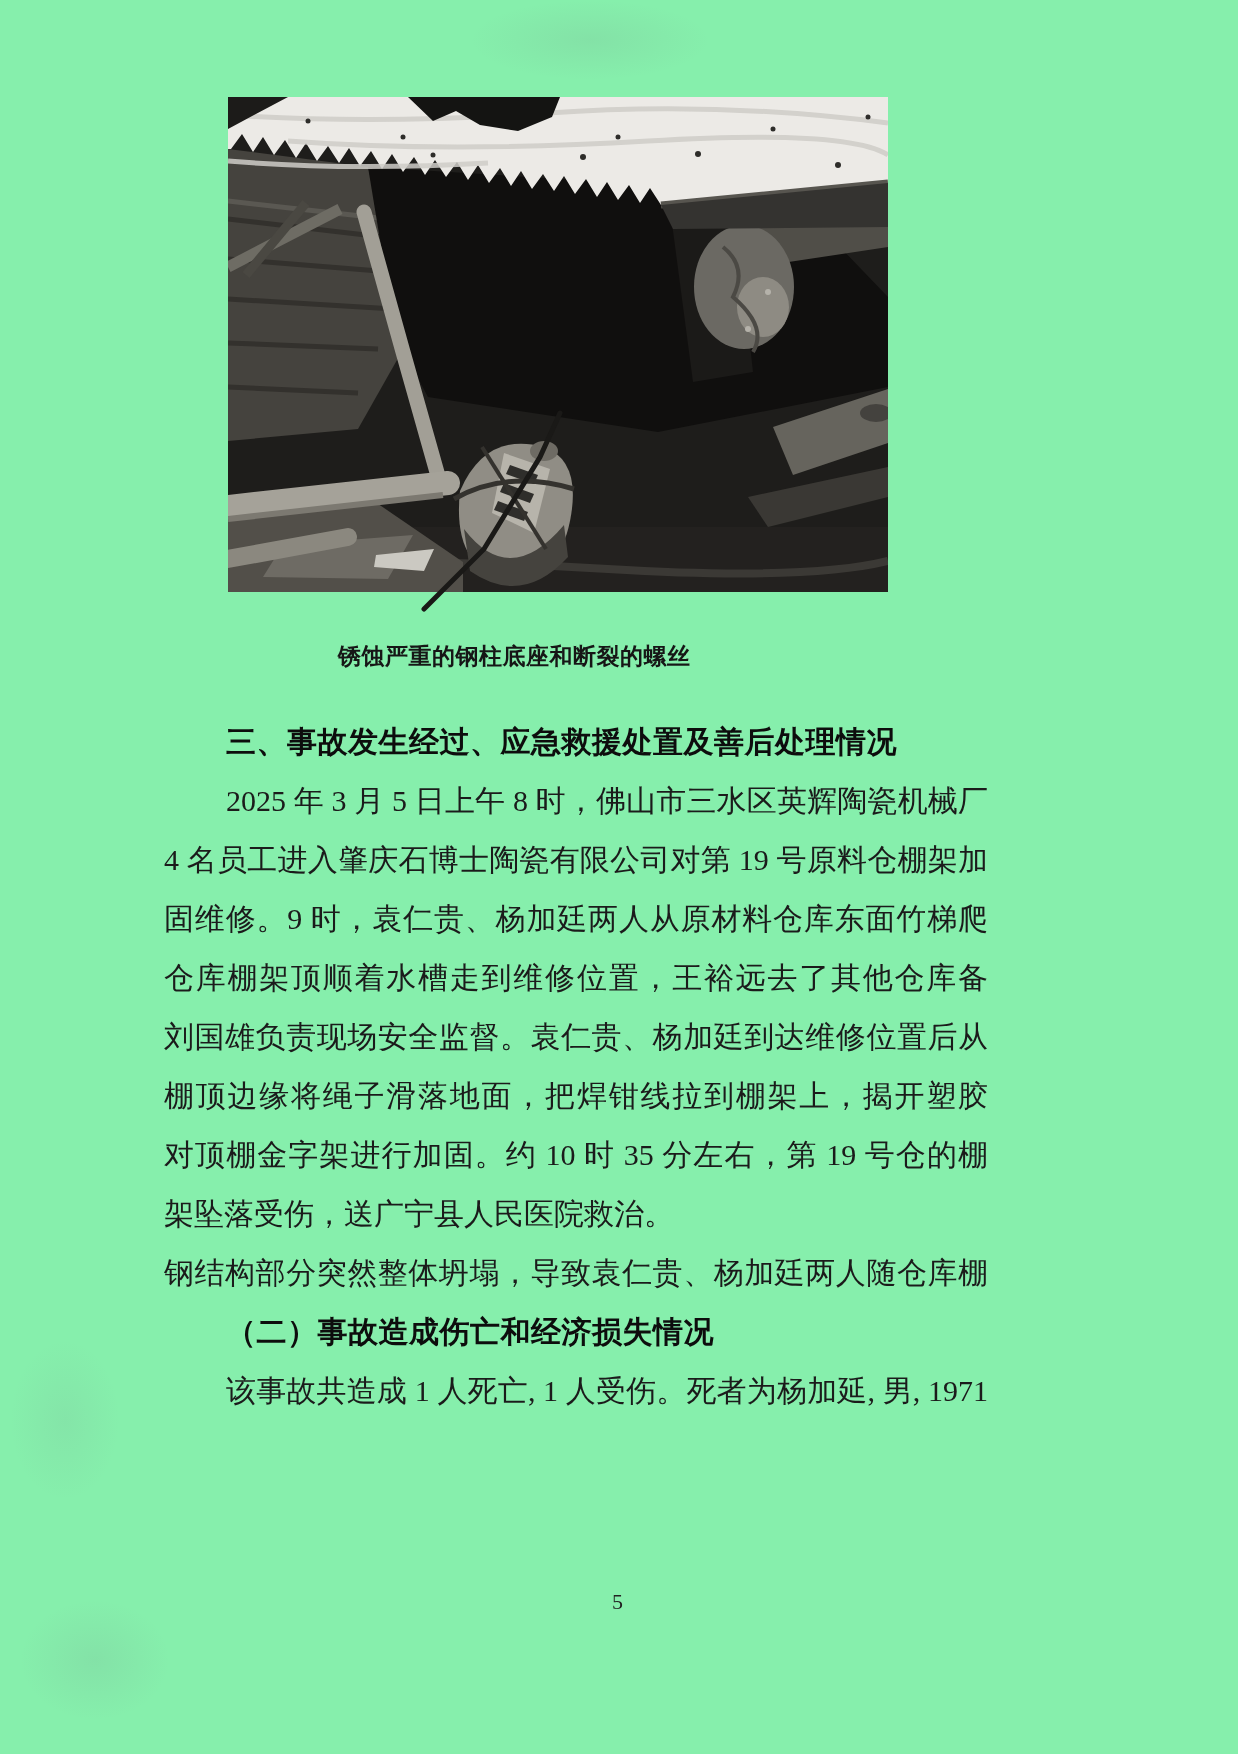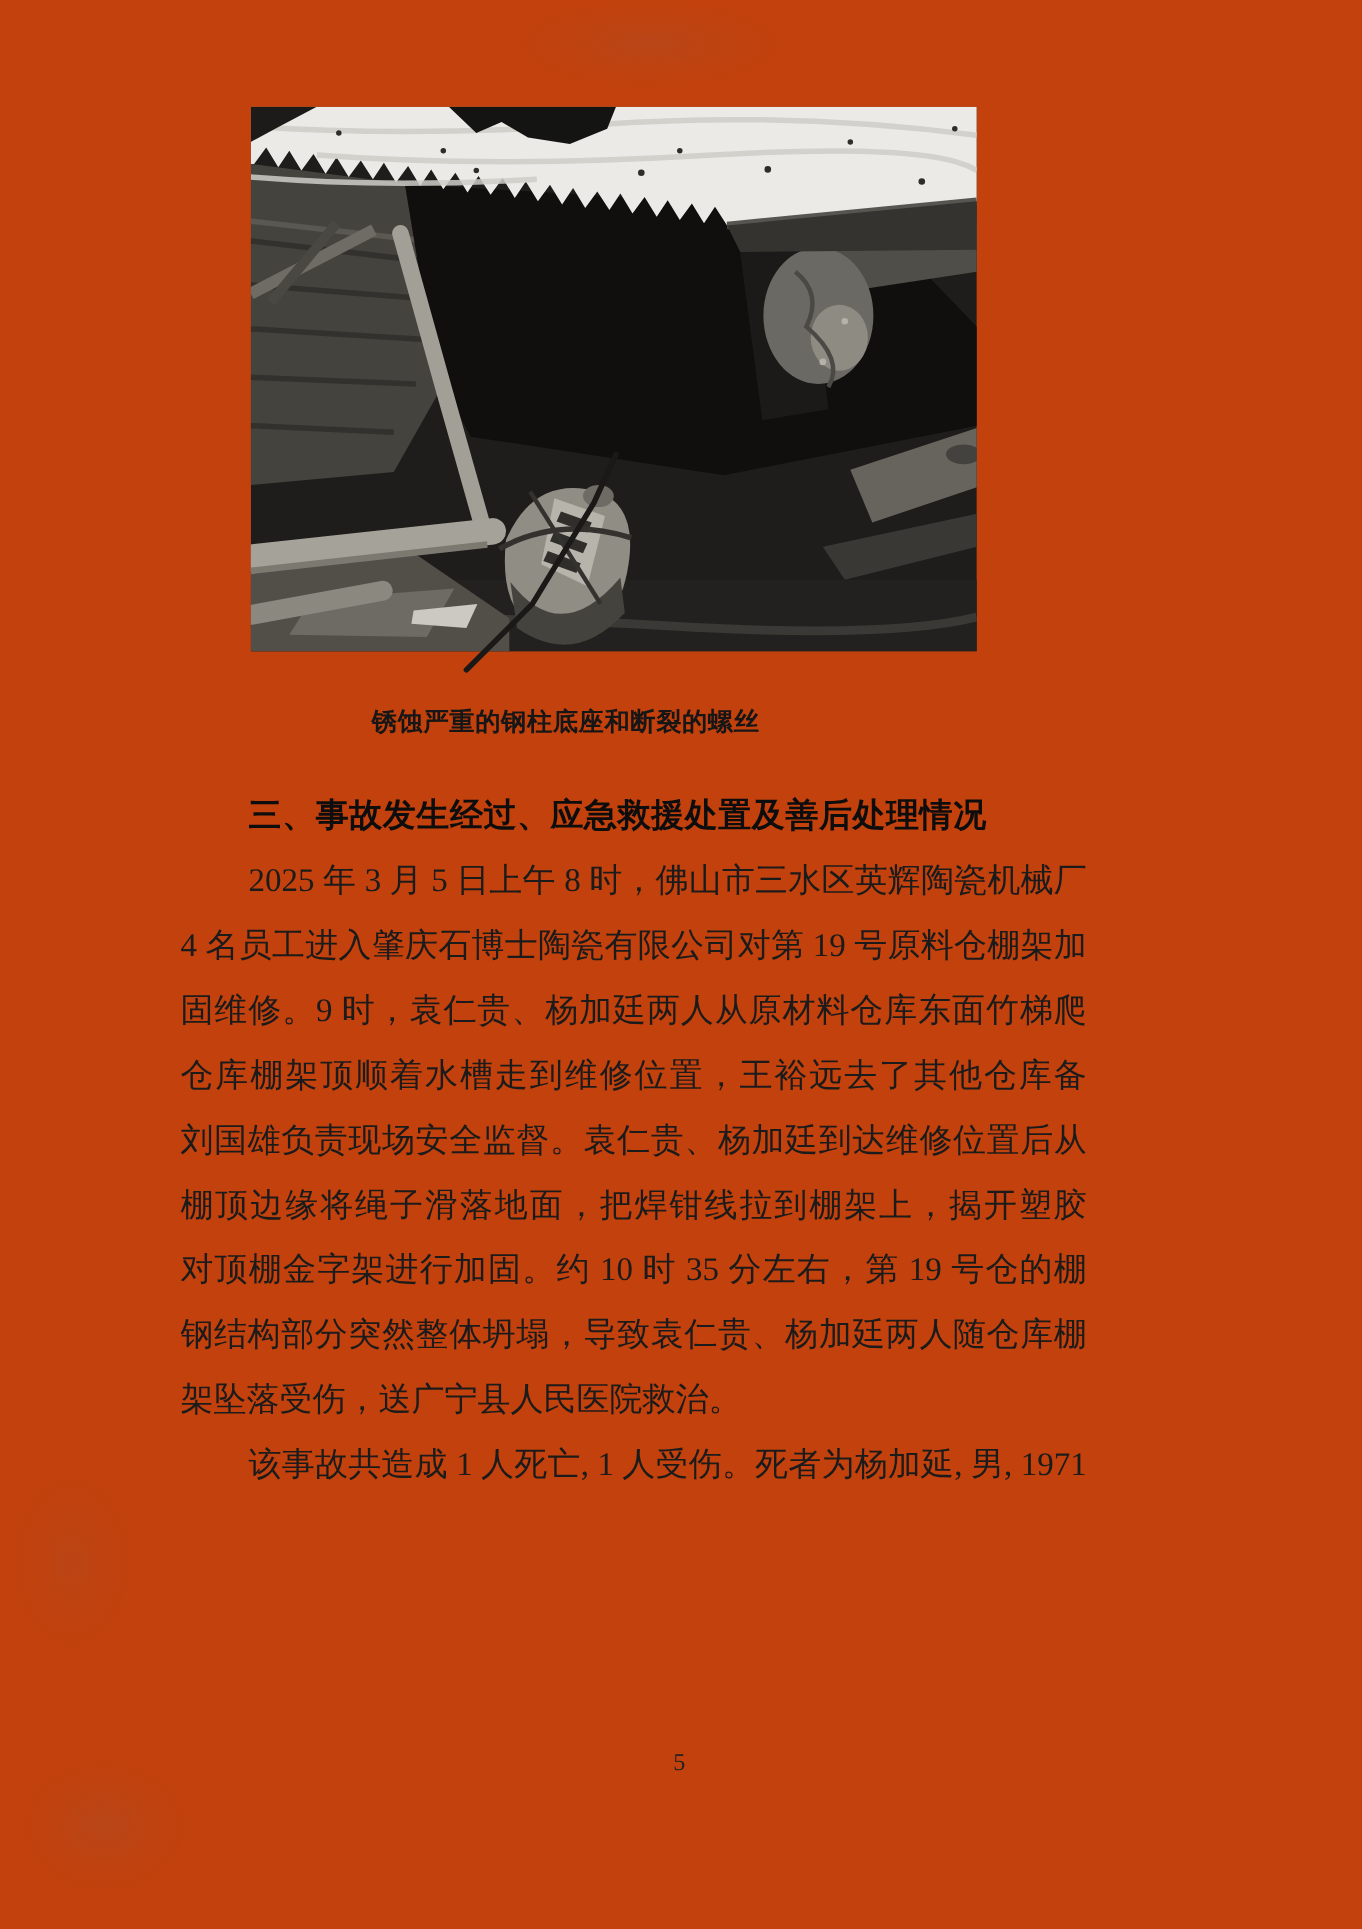--- a/index.html
+++ b/index.html
@@ -46,21 +46,21 @@
   .ind  { padding-left:62px; }
   .pagenum {
     position:absolute; left:612px; top:1589px;
     font-size:22px; color:#222;
     font-family:"Liberation Serif","DejaVu Serif",serif;
   }
 </style>
 </head>
 <body>
 
-<div class="doc" style="background: #c2410c; color: rgb(27, 27, 27);">
+<div class="doc" style="background: #86efac; color: rgb(27, 27, 27);">
 
   <div class="smudge s1"></div>
   <div class="smudge s2"></div>
   <div class="smudge s3"></div>
 
   <svg class="photo" viewBox="0 0 660 520" xmlns="http://www.w3.org/2000/svg" role="img">
 
     <rect x="0" y="0" width="660" height="495" fill="#1e1d1b"></rect>
 
     <polygon points="0,52 140,70 182,240 130,332 0,344" fill="#45433e"></polygon>
@@ -157,21 +157,22 @@
   <div class="textblock">
     <div class="h1">三、事故发生经过、应急救援处置及善后处理情况</div>
 
     <div class="line jfy ind">2025 年 3 月 5 日上午 8 时，佛山市三水区英辉陶瓷机械厂</div>
     <div class="line jfy">4 名员工进入肇庆石博士陶瓷有限公司对第 19 号原料仓棚架加</div>
     <div class="line jfy">固维修。9 时，袁仁贵、杨加廷两人从原材料仓库东面竹梯爬上</div>
     <div class="line jfy">仓库棚架顶顺着水槽走到维修位置，王裕远去了其他仓库备料，</div>
     <div class="line jfy">刘国雄负责现场安全监督。袁仁贵、杨加廷到达维修位置后从</div>
     <div class="line jfy">棚顶边缘将绳子滑落地面，把焊钳线拉到棚架上，揭开塑胶瓦，</div>
     <div class="line jfy">对顶棚金字架进行加固。约 10 时 35 分左右，第 19 号仓的棚架</div>
+    <div class="line">架坠落受伤，送广宁县人民医院救治。</div>
     <div class="line jfy">钢结构部分突然整体坍塌，导致袁仁贵、杨加廷两人随仓库棚</div>
-    <div class="line">架坠落受伤，送广宁县人民医院救治。</div>
 
+    <div class="h2">（二）事故造成伤亡和经济损失情况</div>
 
     <div class="line jfy ind">该事故共造成 1 人死亡, 1 人受伤。死者为杨加延, 男, 1971</div>
   </div>
 
   <div class="pagenum">5</div>
 </div>
 
 </body></html>

